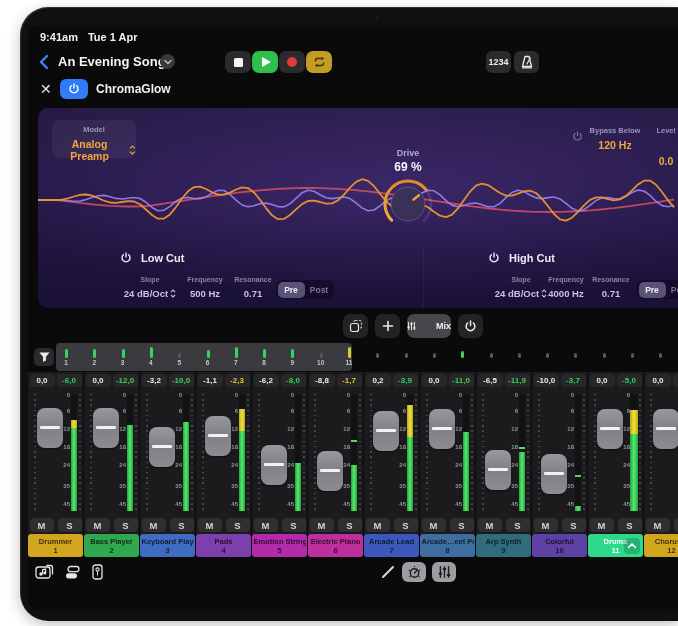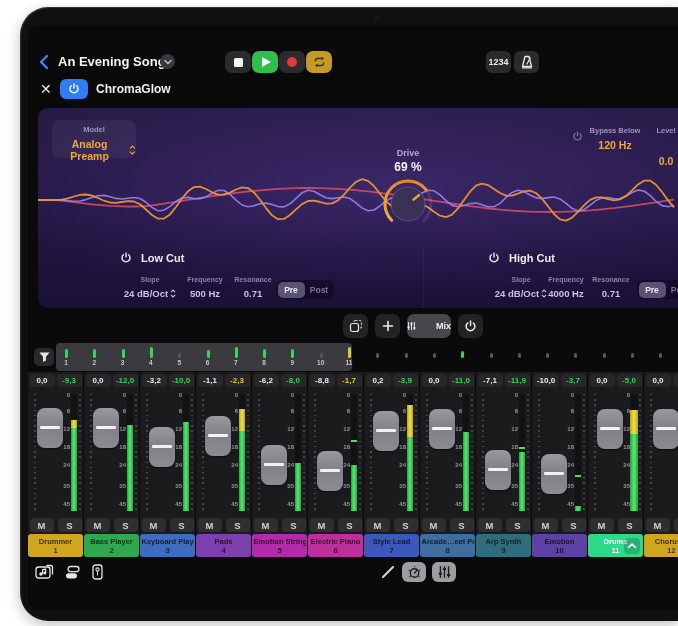--- a/index.html
+++ b/index.html
@@ -147,20 +147,24 @@
 </style>
 </head>
 <body>
 
 <div class="stage">
   <div class="device">
     <div class="camera"></div>
 
     <div class="screen">
 
+      <div class="statusbar">
+        <span>9:41am</span>
+        <span>Tue 1 Apr</span>
+      </div>
 
       <div class="transport">
         <div class="backbtn">
           <svg width="11" height="16" viewBox="0 0 11 16">
               <polyline points="9,2 3,8 9,14" fill="none" stroke="#3f82f7" stroke-width="2.4" stroke-linecap="round" stroke-linejoin="round"></polyline>
             </svg>
         </div>
         <div class="songtitle">An Evening Song</div>
         <div class="songchev">
           <svg width="8" height="6" viewBox="0 0 8 6">
@@ -450,21 +454,21 @@
             <div class="ovslot" style="left: 624.3px;">
               <div class="ovbar d" style="height: 5px;"></div>
             </div>
           </div>
       </div>
 
       <div class="strips" id="strips">
           <div class="strip">
             <div class="vrow">
               <div class="vbox">0,0</div>
-              <div class="vbox g">-9,3</div>
+              <div class="vbox g">-6,0</div>
             </div>
             <div class="farea">
               <div class="rail l"></div>
               <div class="rail r"></div>
               <div class="scalelbl" style="top: 2px;">0</div>
               <div class="scalelbl" style="top: 18px;">6</div>
               <div class="scalelbl" style="top: 36px;">12</div>
               <div class="scalelbl" style="top: 54px;">18</div>
               <div class="scalelbl" style="top: 72px;">24</div>
               <div class="scalelbl" style="top: 93px;">35</div>
@@ -653,21 +657,21 @@
               </div>
               <div class="thumb" style="top: 19px;"></div>
             </div>
             <div class="msrow">
               <div class="msbtn">M</div>
               <div class="msbtn">S</div>
             </div>
           </div>
           <div class="strip">
             <div class="vrow">
-              <div class="vbox">-7,1</div>
+              <div class="vbox">-6,5</div>
               <div class="vbox g">-11,9</div>
             </div>
             <div class="farea">
               <div class="rail l"></div>
               <div class="rail r"></div>
               <div class="scalelbl" style="top: 2px;">0</div>
               <div class="scalelbl" style="top: 18px;">6</div>
               <div class="scalelbl" style="top: 36px;">12</div>
               <div class="scalelbl" style="top: 54px;">18</div>
               <div class="scalelbl" style="top: 72px;">24</div>
@@ -778,33 +782,33 @@
           </div>
           <div class="chlabel" style="background: rgb(179, 43, 171);">
             <div class="lname">Emotion Strings</div>
             <div class="lnum">5</div>
           </div>
           <div class="chlabel" style="background: rgb(191, 47, 155);">
             <div class="lname">Electric Piano</div>
             <div class="lnum">6</div>
           </div>
           <div class="chlabel" style="background: rgb(61, 88, 187);">
-            <div class="lname">Style Lead</div>
+            <div class="lname">Arcade Lead</div>
             <div class="lnum">7</div>
           </div>
           <div class="chlabel" style="background: rgb(62, 109, 160);">
             <div class="lname">Arcade…eet Pad</div>
             <div class="lnum">8</div>
           </div>
           <div class="chlabel" style="background: rgb(47, 109, 124);">
             <div class="lname">Arp Synth</div>
             <div class="lnum">9</div>
           </div>
           <div class="chlabel" style="background: rgb(94, 65, 164);">
-            <div class="lname">Emotion</div>
+            <div class="lname">Colorful</div>
             <div class="lnum">10</div>
           </div>
           <div class="chlabel sel" style="background: rgb(47, 217, 140);">
             <div class="lname">Drums</div>
             <div class="lnum">11</div>
             <div class="chev11">
               <svg width="10" height="7" viewBox="0 0 10 7">
                 <polyline points="1.5,5.5 5,2 8.5,5.5" fill="none" stroke="#fff" stroke-width="1.6" stroke-linecap="round" stroke-linejoin="round"></polyline>
               </svg>
             </div>

